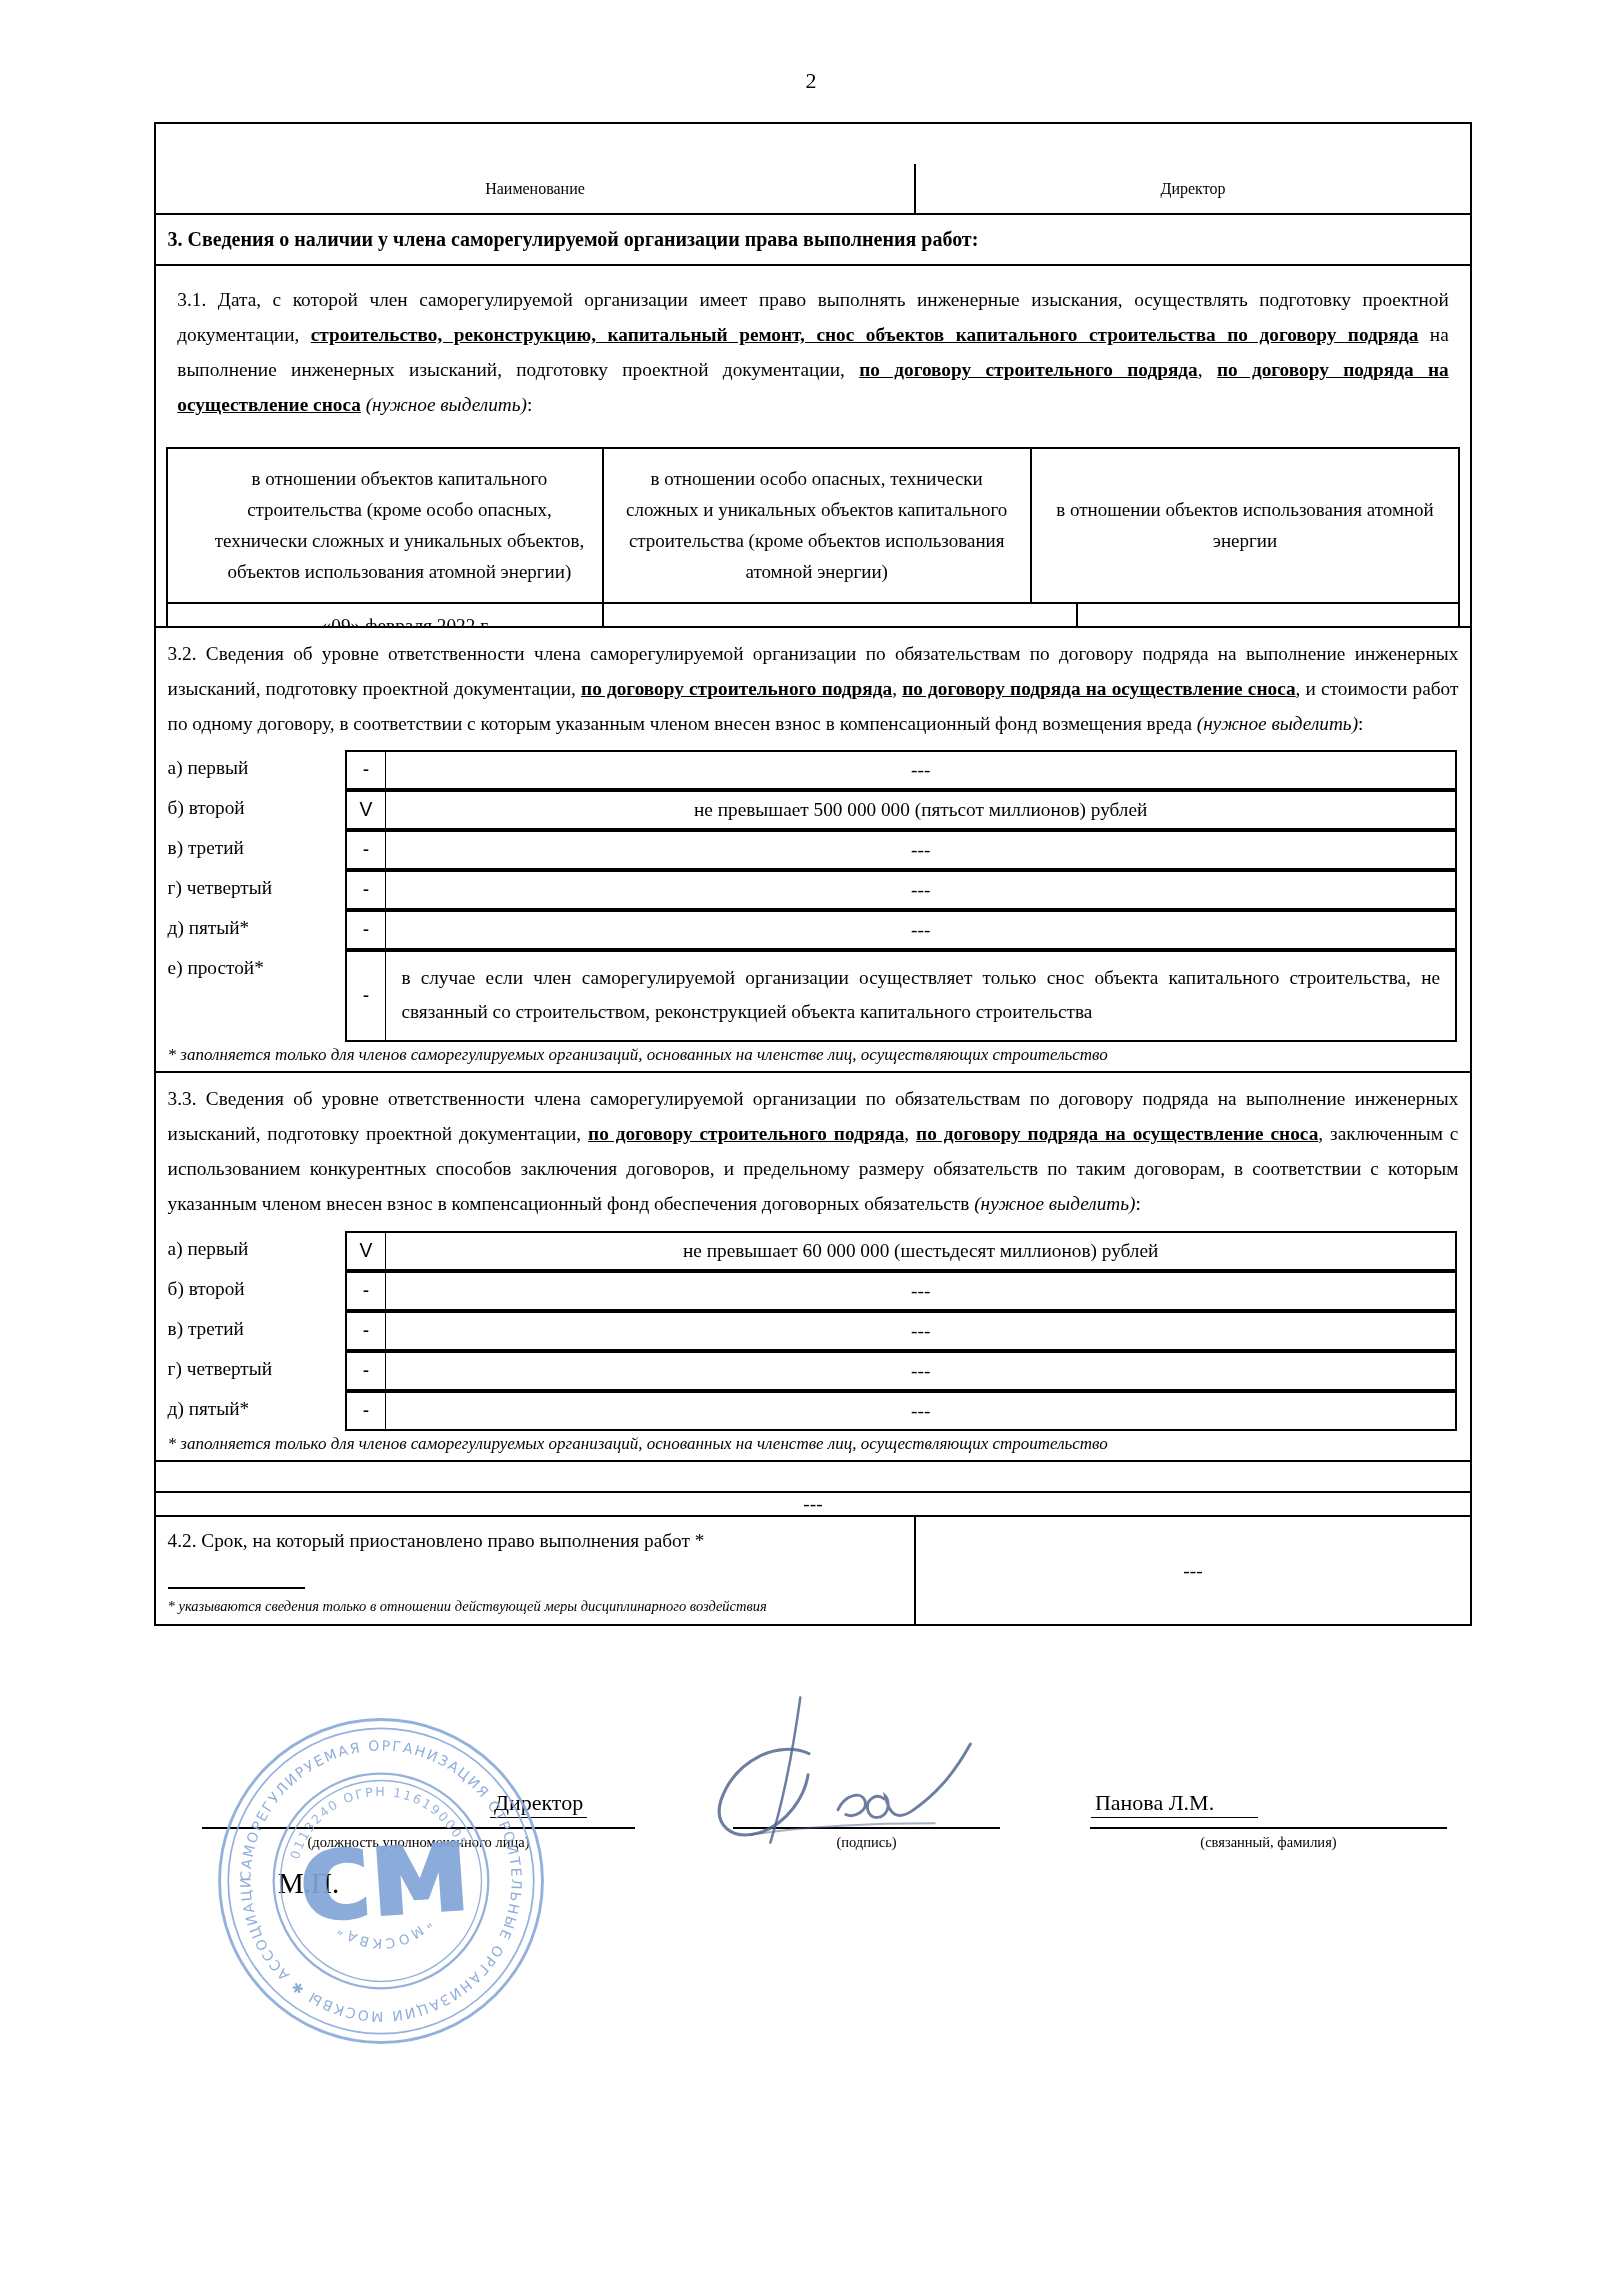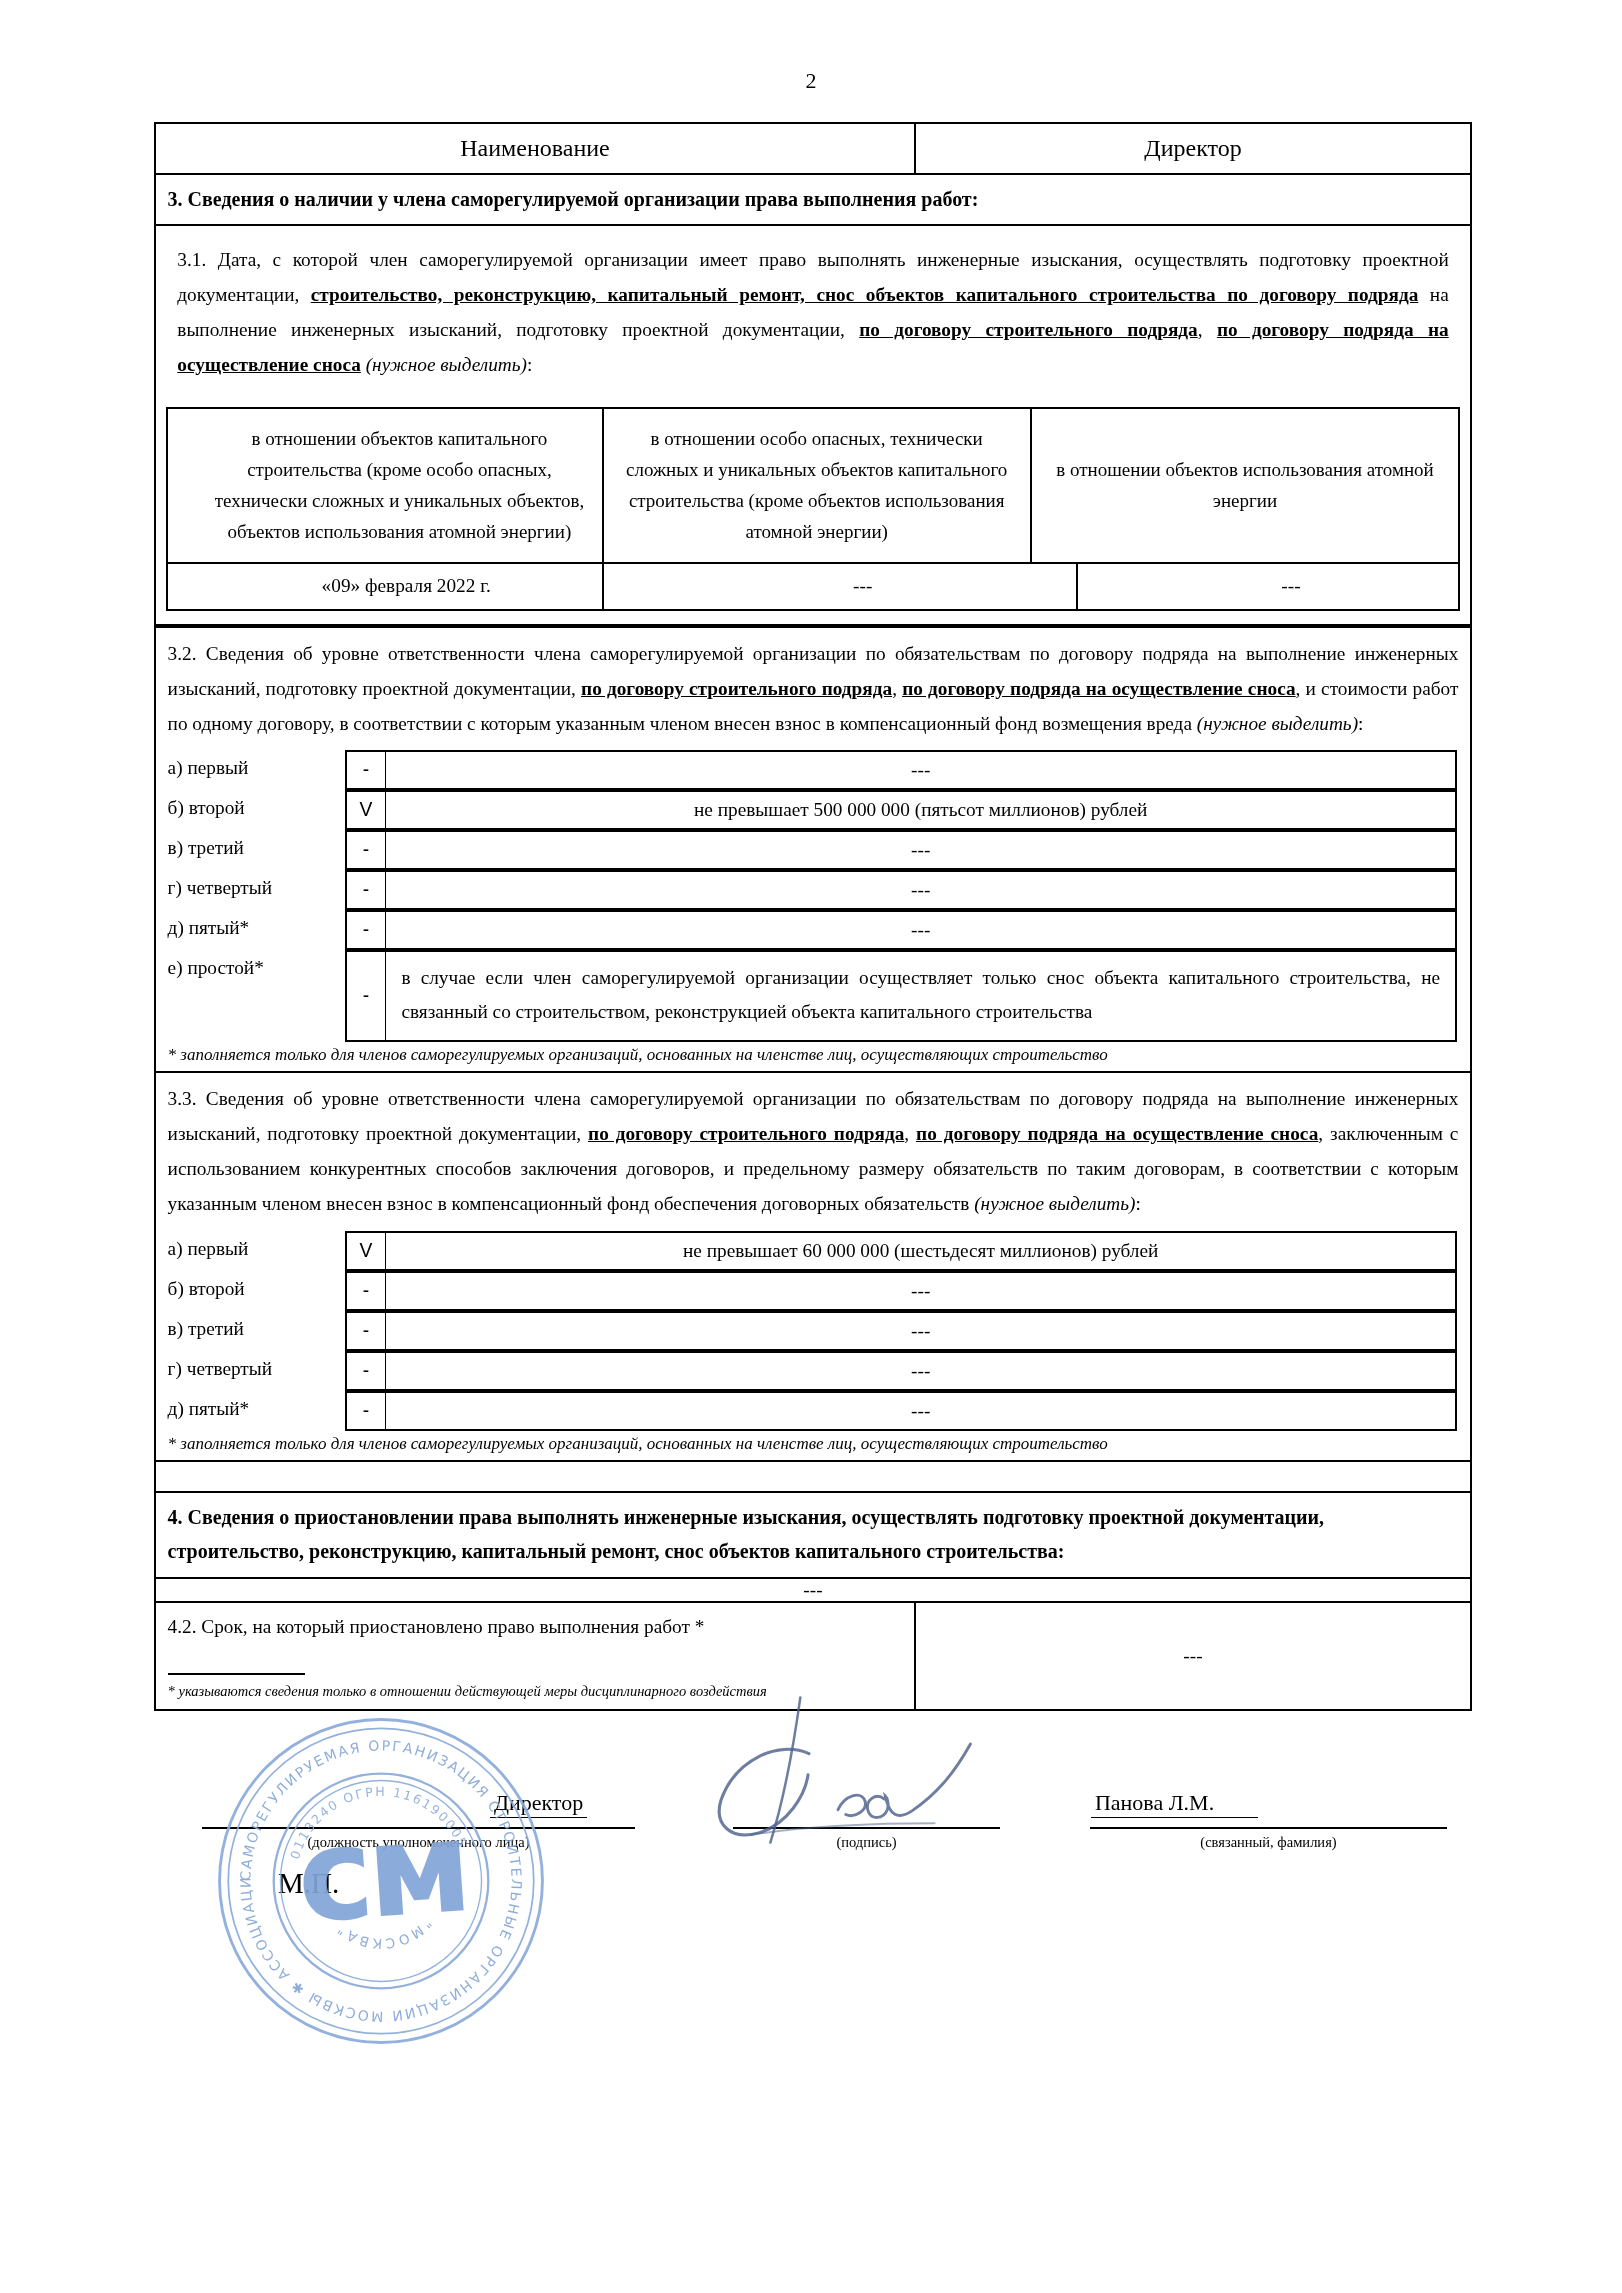--- a/index.html
+++ b/index.html
@@ -9,21 +9,21 @@
     overflow:hidden;margin:0 auto;
   }
   .run-bu{font-weight:bold;text-decoration:underline;}
   .run-i{font-style:italic;}
   .page-num{position:absolute;top:68px;left:0;width:100%;text-align:center;font-size:22px;}
   
   .doc-table{position:absolute;left:154px;width:1318px;border:2.9px solid #000;box-sizing:border-box;background:#fff;}
   #tableA{top:122px;}
   #tableB{top:626px;}
   .thead{display:flex;}
-  .th{display:flex;align-items:center;justify-content:center;font-size:24px;height:49px;box-sizing:border-box;}
+  .th{display:flex;align-items:center;justify-content:center;font-size:16px;height:49px;box-sizing:border-box;margin-top:40px;}
   .th1{width:760px;border-right:2.9px solid #000;}
   .th2{flex:1;}
   .sec-title{border-top:2.9px solid #000;padding:6.8px 11.6px 8.7px;font-weight:bold;font-size:20px;line-height:34px;}
   .clause{padding:7.7px 11.6px 9.7px;font-size:19.3px;line-height:35px;text-align:justify;}
   .row31{border-top:2.9px solid #000;padding:7.7px 9.7px 11.6px;}
   
   .obj-table{margin:15.4px 0 1.9px 0;border:2.4px solid #000;}
   .obj-head{display:flex;align-items:stretch;}
   .obj-h{box-sizing:border-box;display:flex;align-items:center;justify-content:center;
          text-align:center;font-size:19px;line-height:31px;padding:9.7px 13.5px;min-height:153px;}
@@ -181,21 +181,20 @@
         <div class="lvl-box">
           <div class="lvl-mark">-</div>
           <div class="lvl-value">---</div>
         </div>
       </div>
     </div>
     <div class="footnote">* заполняется только для членов саморегулируемых организаций, основанных на членстве лиц, осуществляющих строительство</div>
 
     <div class="empty-row"></div>
 
-    <div class="sec-title">4. Сведения о приостановлении права выполнять инженерные изыскания, осуществлять подготовку проектной документации, строительство, реконструкцию, капитальный ремонт, снос объектов капитального строительства:</div>
 
     <div class="row2col">
       <div class="rc-right">---</div>
     </div>
 
     <div class="row2col">
       <div class="rc-left">
         <div>4.2. Срок, на который приостановлено право выполнения работ *</div>
         <div class="shortline"></div>
         <div class="fn42">* указываются сведения только в отношении действующей меры дисциплинарного воздействия</div>

